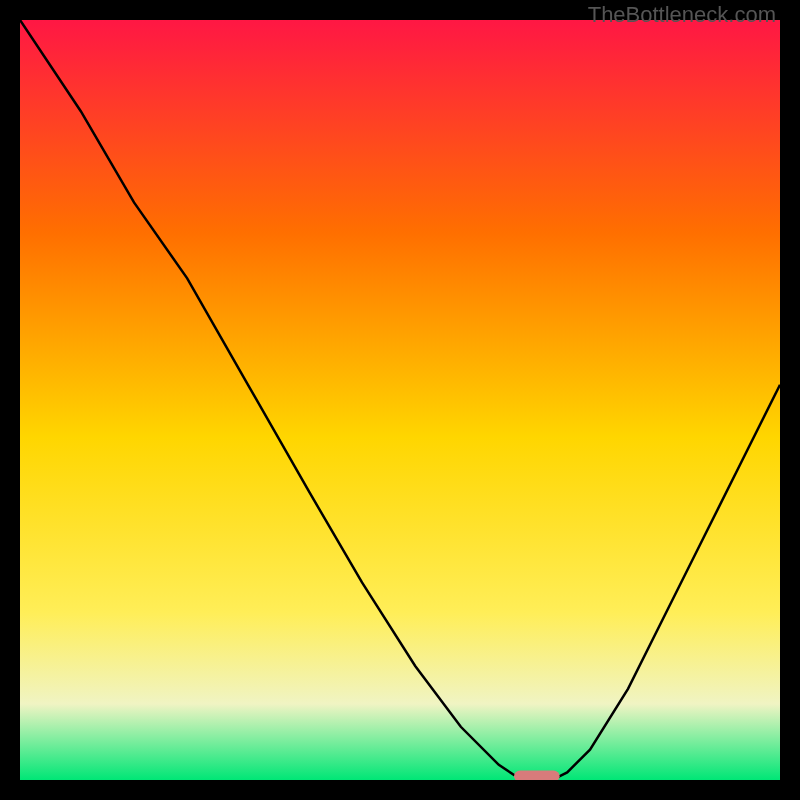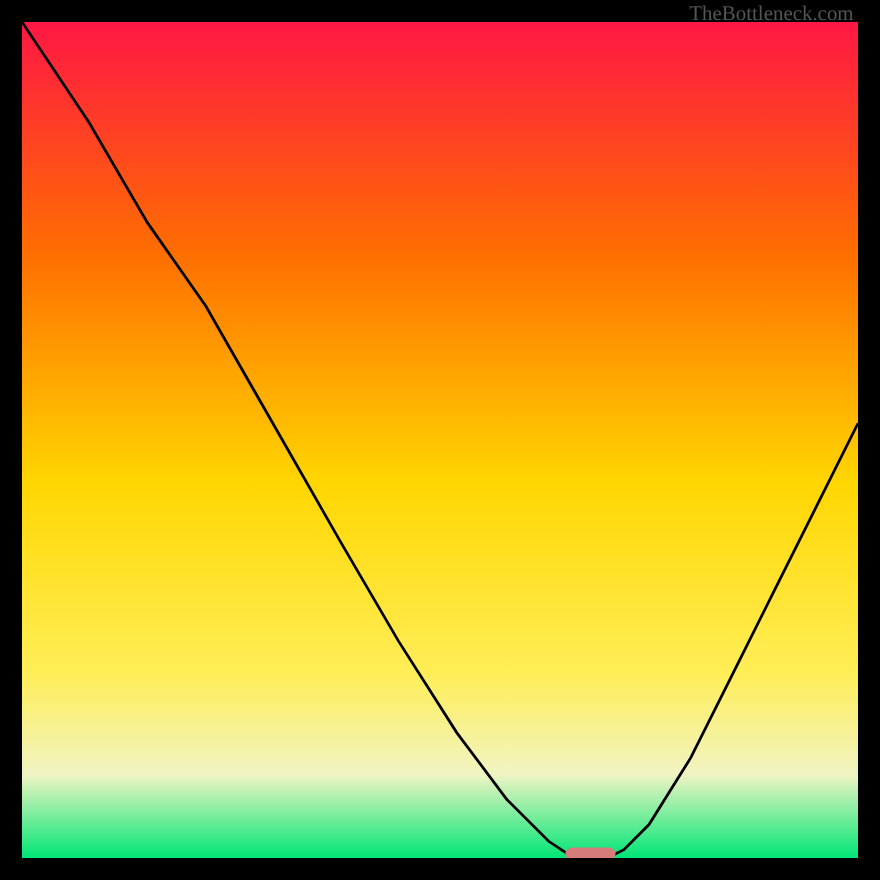--- a/index.html
+++ b/index.html
@@ -16,24 +16,23 @@
     left: 20px;
     top: 20px;
     width: 760px;
     height: 760px;
   }
   .watermark {
     position: absolute;
     top: 2px;
     right: 24px;
     color: #555;
-    font-size: 19px;
+    font-size: 22px;
     font-weight: 500;
     z-index: 10;
-    font-family: Liberation Serif, serif;
   }
   svg { display: block; }
 </style>
 </head>
 <body>
 
 <div class="watermark">TheBottleneck.com</div>
 
 <div class="plot-area">
   <svg width="760" height="760" viewBox="0 0 760 760">

